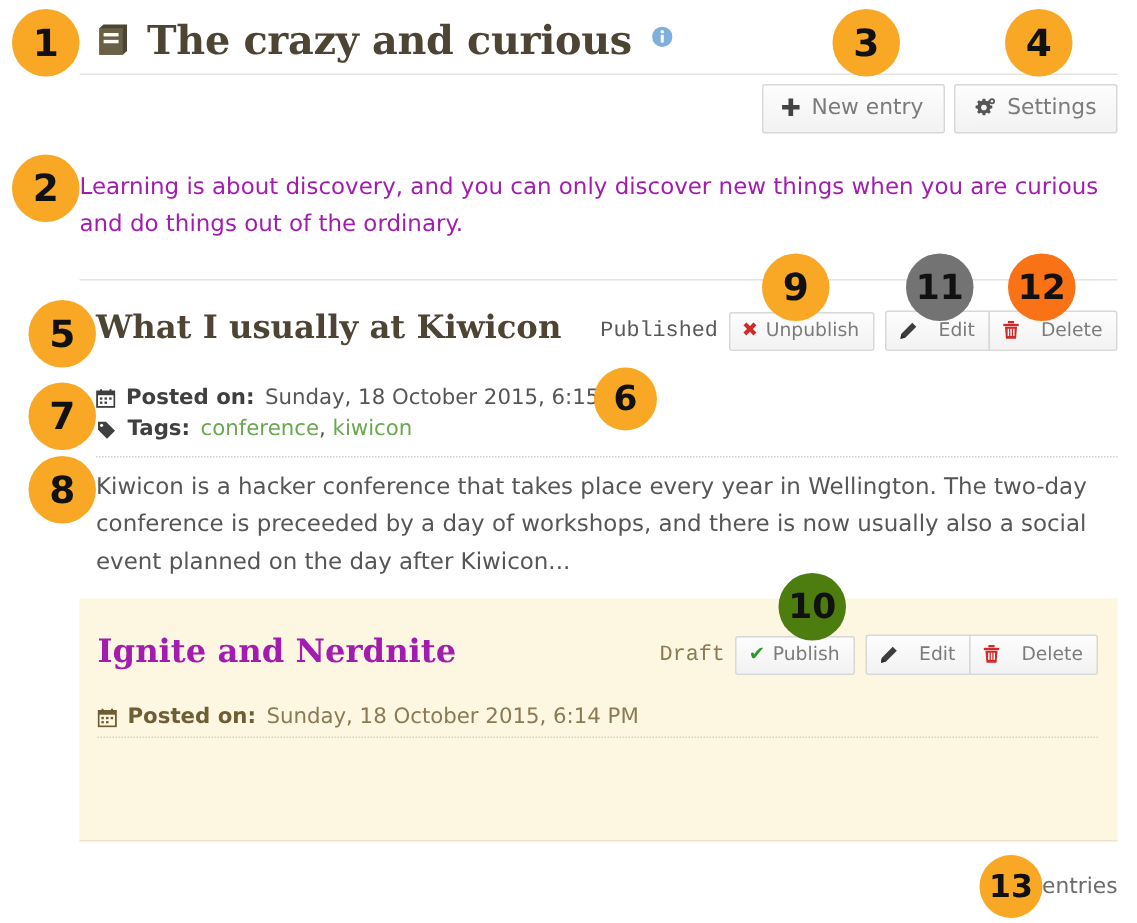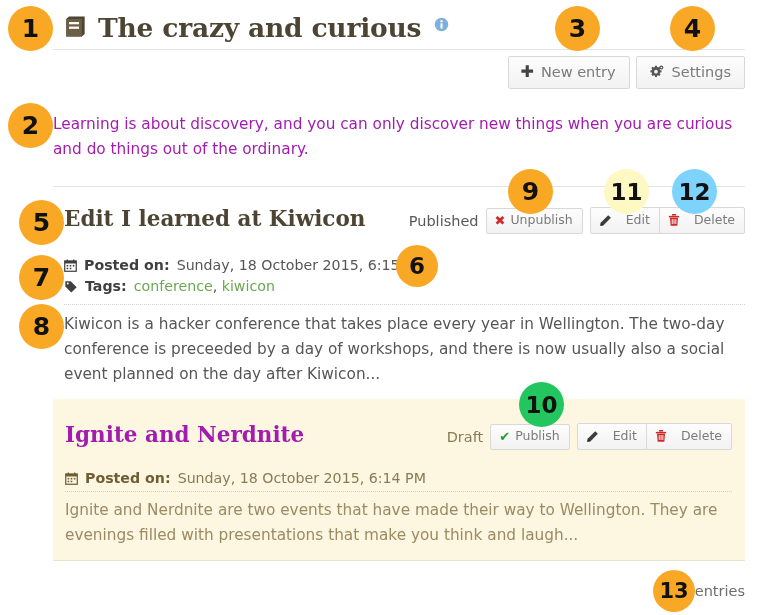--- a/index.html
+++ b/index.html
@@ -165,20 +165,21 @@
     right: 0;
     top: 1px;
     display: flex;
     align-items: center;
     gap: 7px;
   }
   .status-label {
     font-size: 14.5px;
     color: #595959;
     white-space: nowrap;
+    font-family: Liberation Mono, monospace;
   }
 
   .meta {
     position: absolute;
     left: 64px;
     font-size: 14.2px;
     line-height: 19px;
     color: #565656;
     display: flex;
     align-items: center;
@@ -336,21 +337,21 @@
         <circle cx="15.4" cy="4.4" r="1.05" fill="#f2f2f2"></circle>
       </svg>
       <span>Settings</span>
     </div>
   </div>
 
   <div class="description">Learning is about discovery, and you can only discover new things when you are curious and do things out of the ordinary.</div>
   <div class="section-rule"></div>
 
   <div class="entry-head">
-    <span class="entry-title">Edit I learned at Kiwicon</span>
+    <span class="entry-title">What I usually at Kiwicon</span>
     <div class="entry-status">
       <span class="status-label">Published</span>
       <div class="btn small">
         <span class="gl x-icon">✖</span>
         <span>Unpublish</span>
       </div>
       <div class="btn-group">
         <div class="btn small">
           <svg class="pencil-icon gl" viewBox="0 0 16 16">
             <path d="M11.3 1.4 14.6 4.7 5.6 13.7 1.6 14.6 2.4 10.5z" fill="#3d3d3d"></path>
@@ -443,32 +444,31 @@
       <rect x="3.2" y="7.3" width="2" height="1.9" fill="#6f5d33"></rect>
       <rect x="7" y="7.3" width="2" height="1.9" fill="#6f5d33"></rect>
       <rect x="10.8" y="7.3" width="2" height="1.9" fill="#6f5d33"></rect>
       <rect x="3.2" y="10.7" width="2" height="1.9" fill="#6f5d33"></rect>
       <rect x="7" y="10.7" width="2" height="1.9" fill="#6f5d33"></rect>
     </svg>
     <b>Posted on:</b>
     <span>Sunday, 18 October 2015, 6:14 PM</span>
   </div>
   <div class="draft-dotted"></div>
-  <div class="draft-body">Ignite and Nerdnite are two events that have made their way to Wellington. They are evenings filled with presentations that make you think and laugh...</div>
 
   <div class="footer-count">2 entries</div>
 
   <div id="callout-layer">
       <div class="callout" style="left: 8px; top: 6px; width: 45px; height: 45px; background: rgb(249, 168, 37); font-size: 25px;">1</div>
       <div class="callout" style="left: 8px; top: 103px; width: 45px; height: 45px; background: rgb(249, 168, 37); font-size: 25px;">2</div>
       <div class="callout" style="left: 555px; top: 6px; width: 45px; height: 45px; background: rgb(249, 168, 37); font-size: 25px;">3</div>
       <div class="callout" style="left: 670px; top: 6px; width: 45px; height: 45px; background: rgb(249, 168, 37); font-size: 25px;">4</div>
       <div class="callout" style="left: 19px; top: 200px; width: 45px; height: 45px; background: rgb(249, 168, 37); font-size: 25px;">5</div>
       <div class="callout" style="left: 396px; top: 245px; width: 42px; height: 42px; background: rgb(249, 168, 37); font-size: 23px;">6</div>
       <div class="callout" style="left: 19px; top: 255px; width: 45px; height: 45px; background: rgb(249, 168, 37); font-size: 25px;">7</div>
       <div class="callout" style="left: 19px; top: 304px; width: 45px; height: 45px; background: rgb(249, 168, 37); font-size: 25px;">8</div>
       <div class="callout" style="left: 508px; top: 169px; width: 45px; height: 45px; background: rgb(249, 168, 37); font-size: 25px;">9</div>
-      <div class="callout" style="left: 519px; top: 382px; width: 45px; height: 45px; background: #22c55e; font-size: 23px;">10</div>
-      <div class="callout" style="left: 604px; top: 169px; width: 45px; height: 45px; background: #fef9c3; font-size: 23px;">11</div>
-      <div class="callout" style="left: 672px; top: 169px; width: 45px; height: 45px; background: #7dd3fc; font-size: 23px;">12</div>
+      <div class="callout" style="left: 519px; top: 382px; width: 45px; height: 45px; background: #4d7c0f; font-size: 23px;">10</div>
+      <div class="callout" style="left: 604px; top: 169px; width: 45px; height: 45px; background: #737373; font-size: 23px;">11</div>
+      <div class="callout" style="left: 672px; top: 169px; width: 45px; height: 45px; background: #f97316; font-size: 23px;">12</div>
       <div class="callout" style="left: 653px; top: 570px; width: 42px; height: 42px; background: rgb(249, 168, 37); font-size: 21px;">13</div>
     </div>
 </div>
 
 </body></html>

